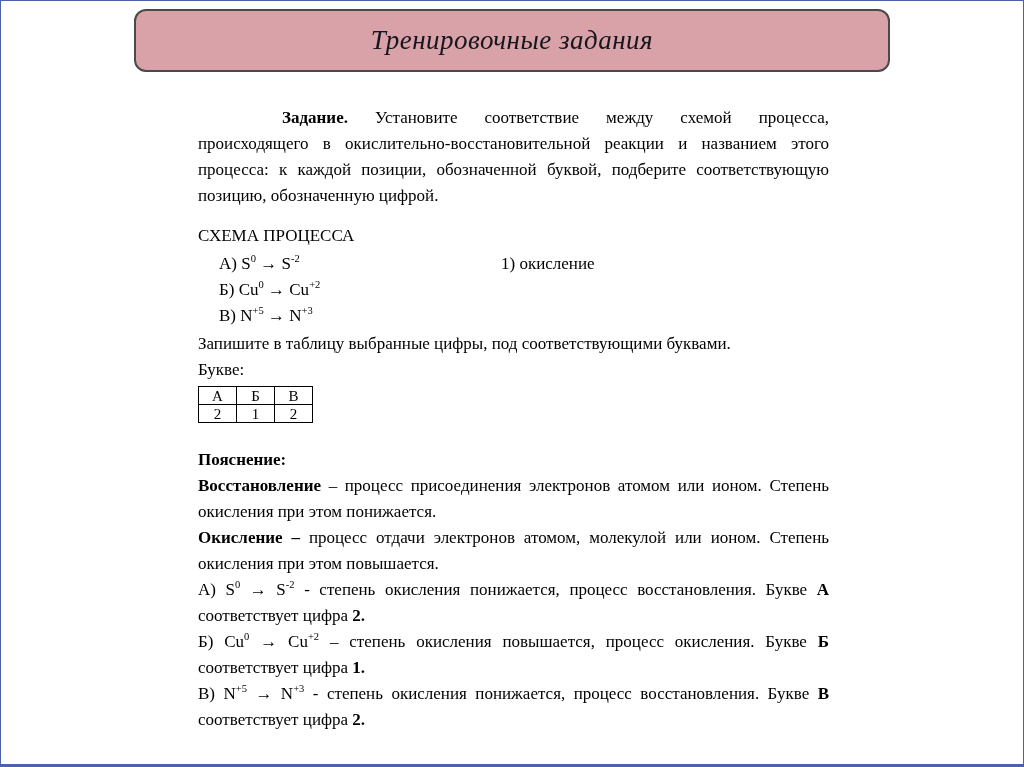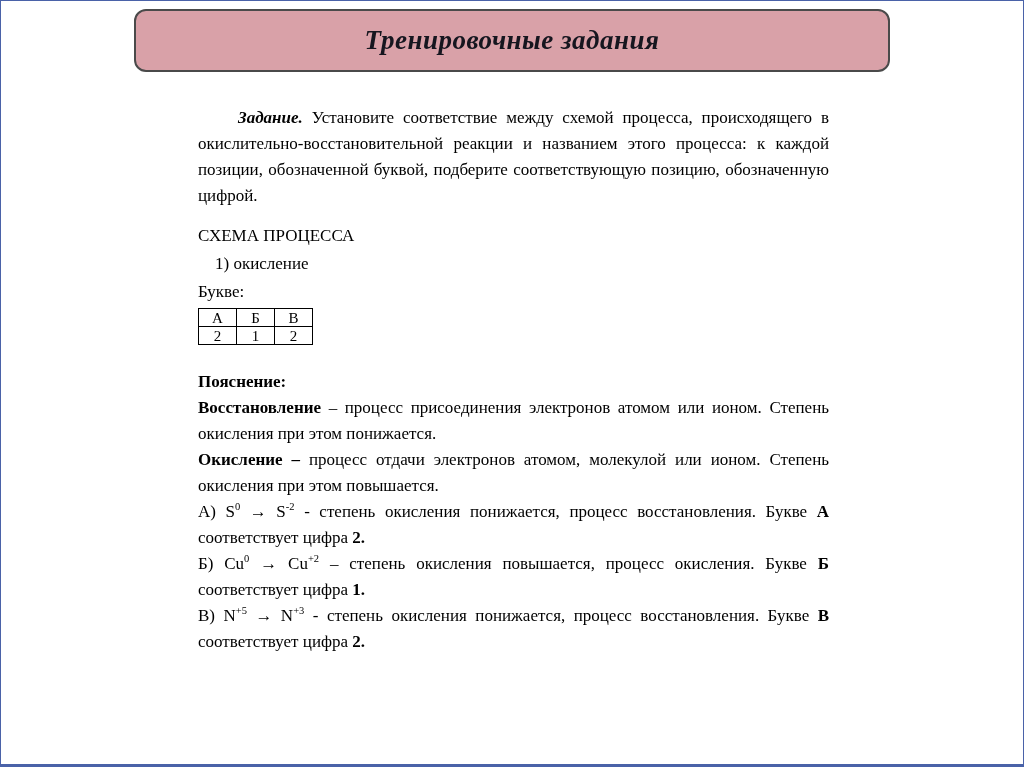--- a/index.html
+++ b/index.html
@@ -21,21 +21,21 @@
     width:756px;height:63px;
     margin:8px auto 0 auto;
     background:var(--banner_bg,#d9a1a8);
     border:2px solid var(--banner_border,#4a4a4a);
     border-radius:12px;
     display:flex;align-items:center;justify-content:center;
     box-sizing:border-box;
   }
   .banner-title{
     font-size:27px;
-    font-weight:bold;
+    font-weight:normal;
     font-style:italic;
     color:var(--banner_text,#16161f);
     letter-spacing:.5px;
   }
   .content{
     position:absolute;
     left:197px;top:104px;
     width:631px;
     font-size:17px;
     line-height:26px;
@@ -69,32 +69,38 @@
 <body>
 
 <div class="slide">
 
   <div class="banner">
     <span class="banner-title">Тренировочные задания</span>
   </div>
 
   <div class="content">
 
-    <p class="intro"><span style="font-weight: bold; font-style: italic;">Задание.</span><span> Установите соответствие между схемой процесса, происходящего в окислительно-восстановительной реакции и названием этого процесса: к каждой позиции, обозначенной буквой, подберите соответствующую позицию, обозначенную цифрой.</span></p>
+    <p class="intro"><span style="font-weight: bold;  margin-left: 44px;">Задание.</span><span> Установите соответствие между схемой процесса, происходящего в окислительно-восстановительной реакции и названием этого процесса: к каждой позиции, обозначенной буквой, подберите соответствующую позицию, обозначенную цифрой.</span></p>
 
     <div class="cols-header">
       <span class="left">СХЕМА ПРОЦЕССА</span>
     </div>
 
     <div class="match-area">
+      <div class="schemes">
+        <div><span>А) S</span><sup>0</sup><span> → S</span><sup>-2</sup></div>
+        <div><span>Б) Cu</span><sup>0</sup><span> → Cu</span><sup>+2</sup></div>
+        <div><span>В) N</span><sup>+5</sup><span> → N</span><sup>+3</sup></div>
+      </div>
       <div class="names">
         <div>1) окисление</div>
       </div>
     </div>
 
+    <p class="write-instruction">Запишите в таблицу выбранные цифры, под соответствующими буквами.</p>
     <p class="answer-label">Букве:</p>
 
     <table class="answer-table">
       <tbody>
         <tr>
           <td>А</td>
           <td>Б</td>
           <td>В</td>
         </tr>
         <tr>

